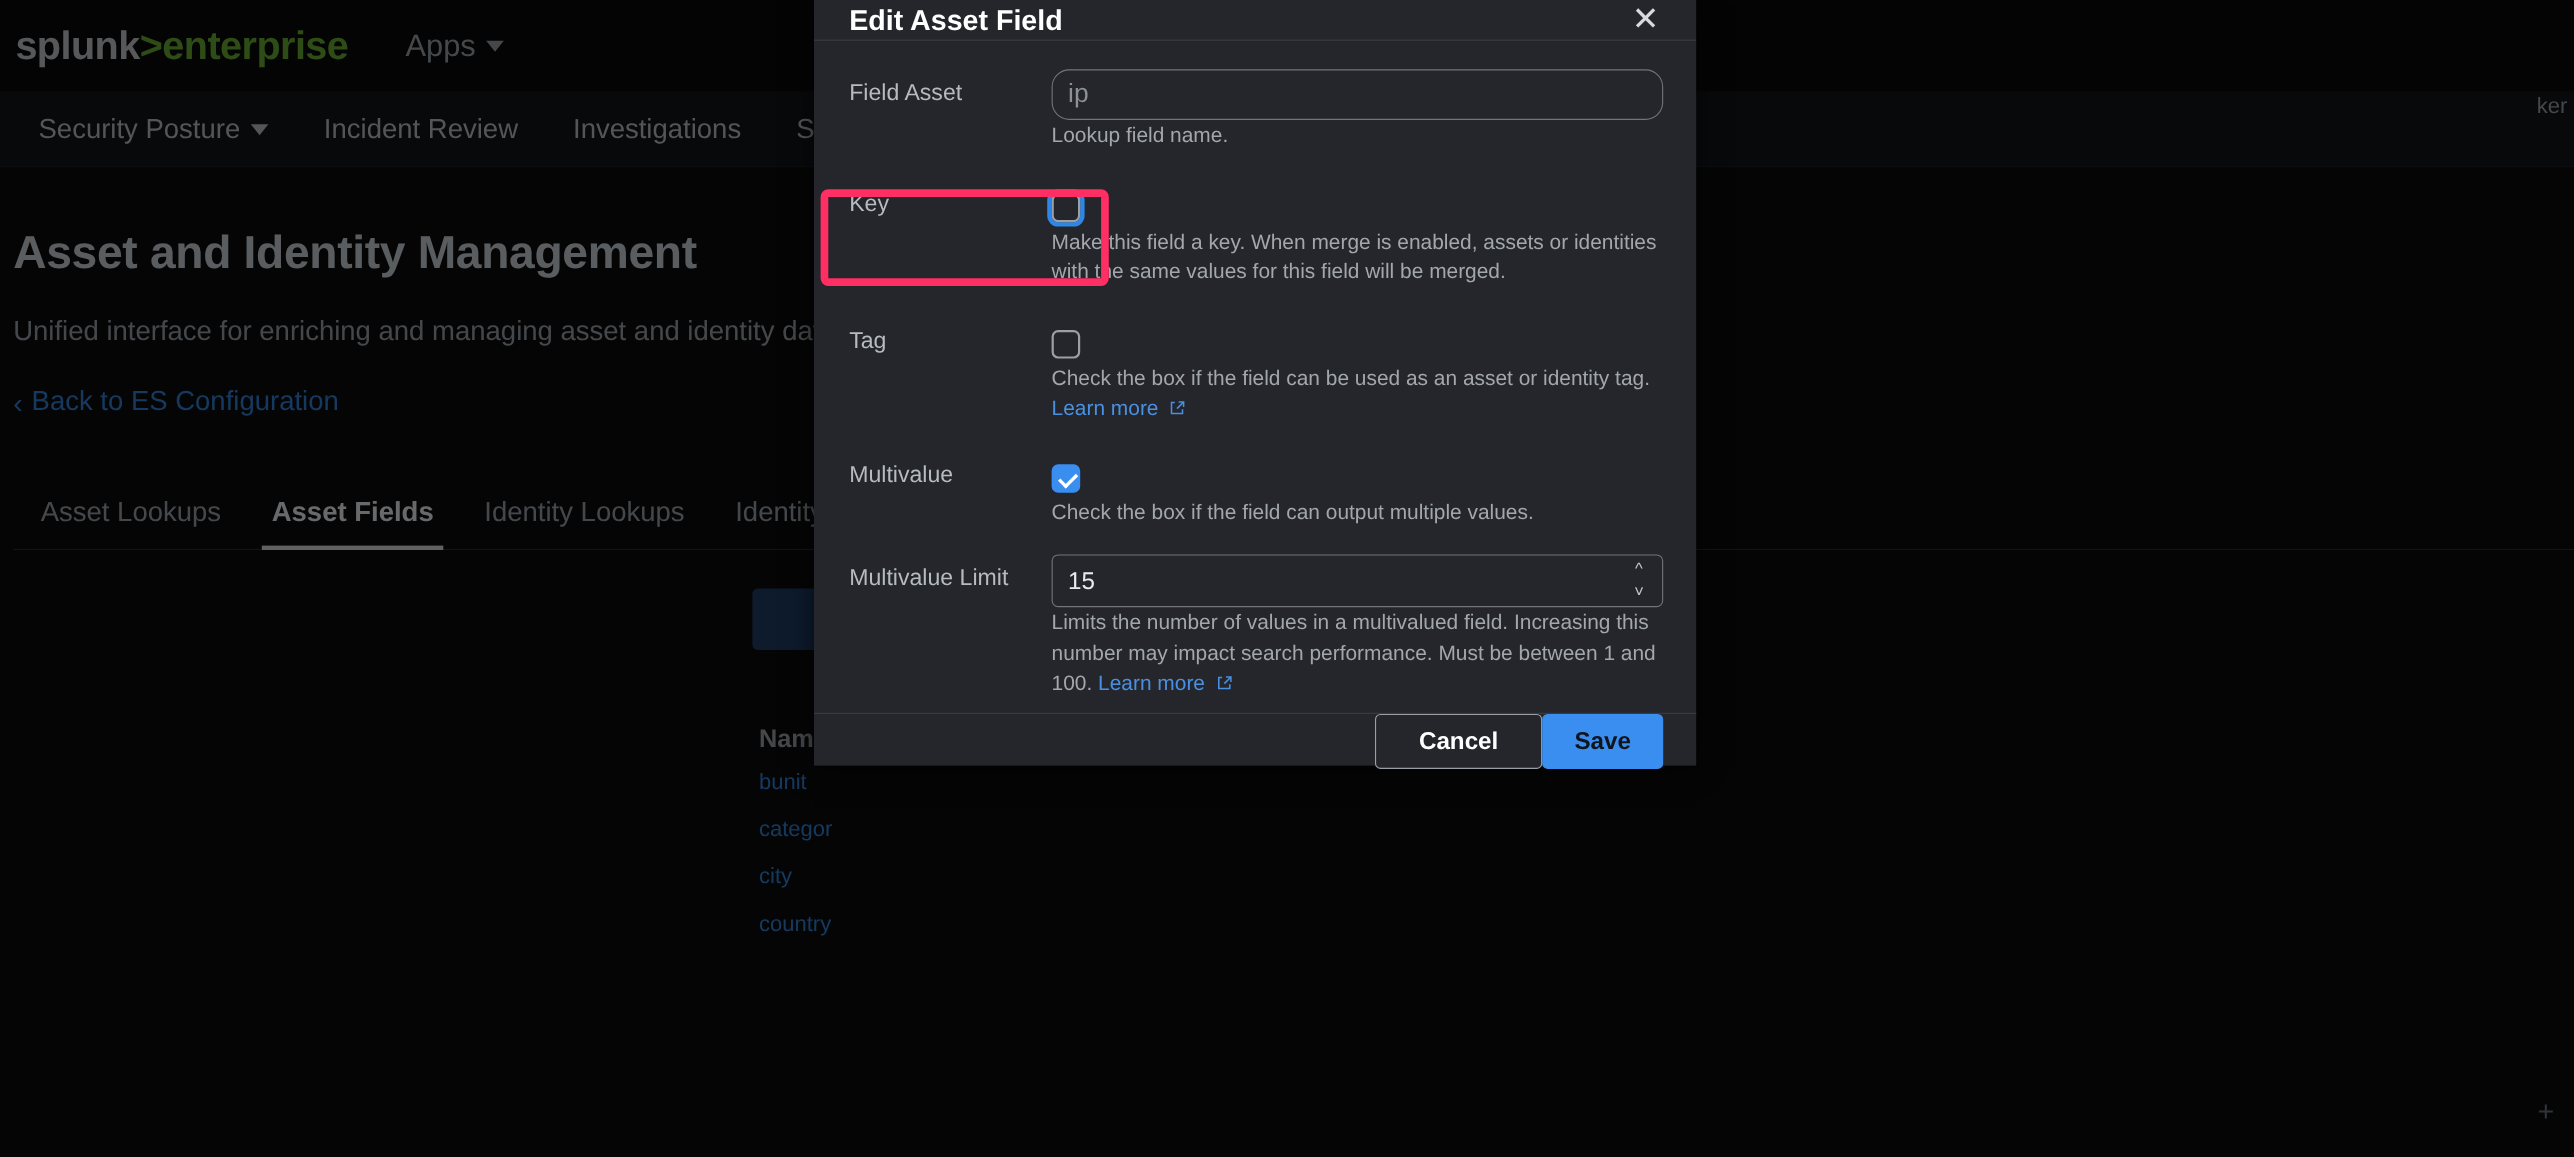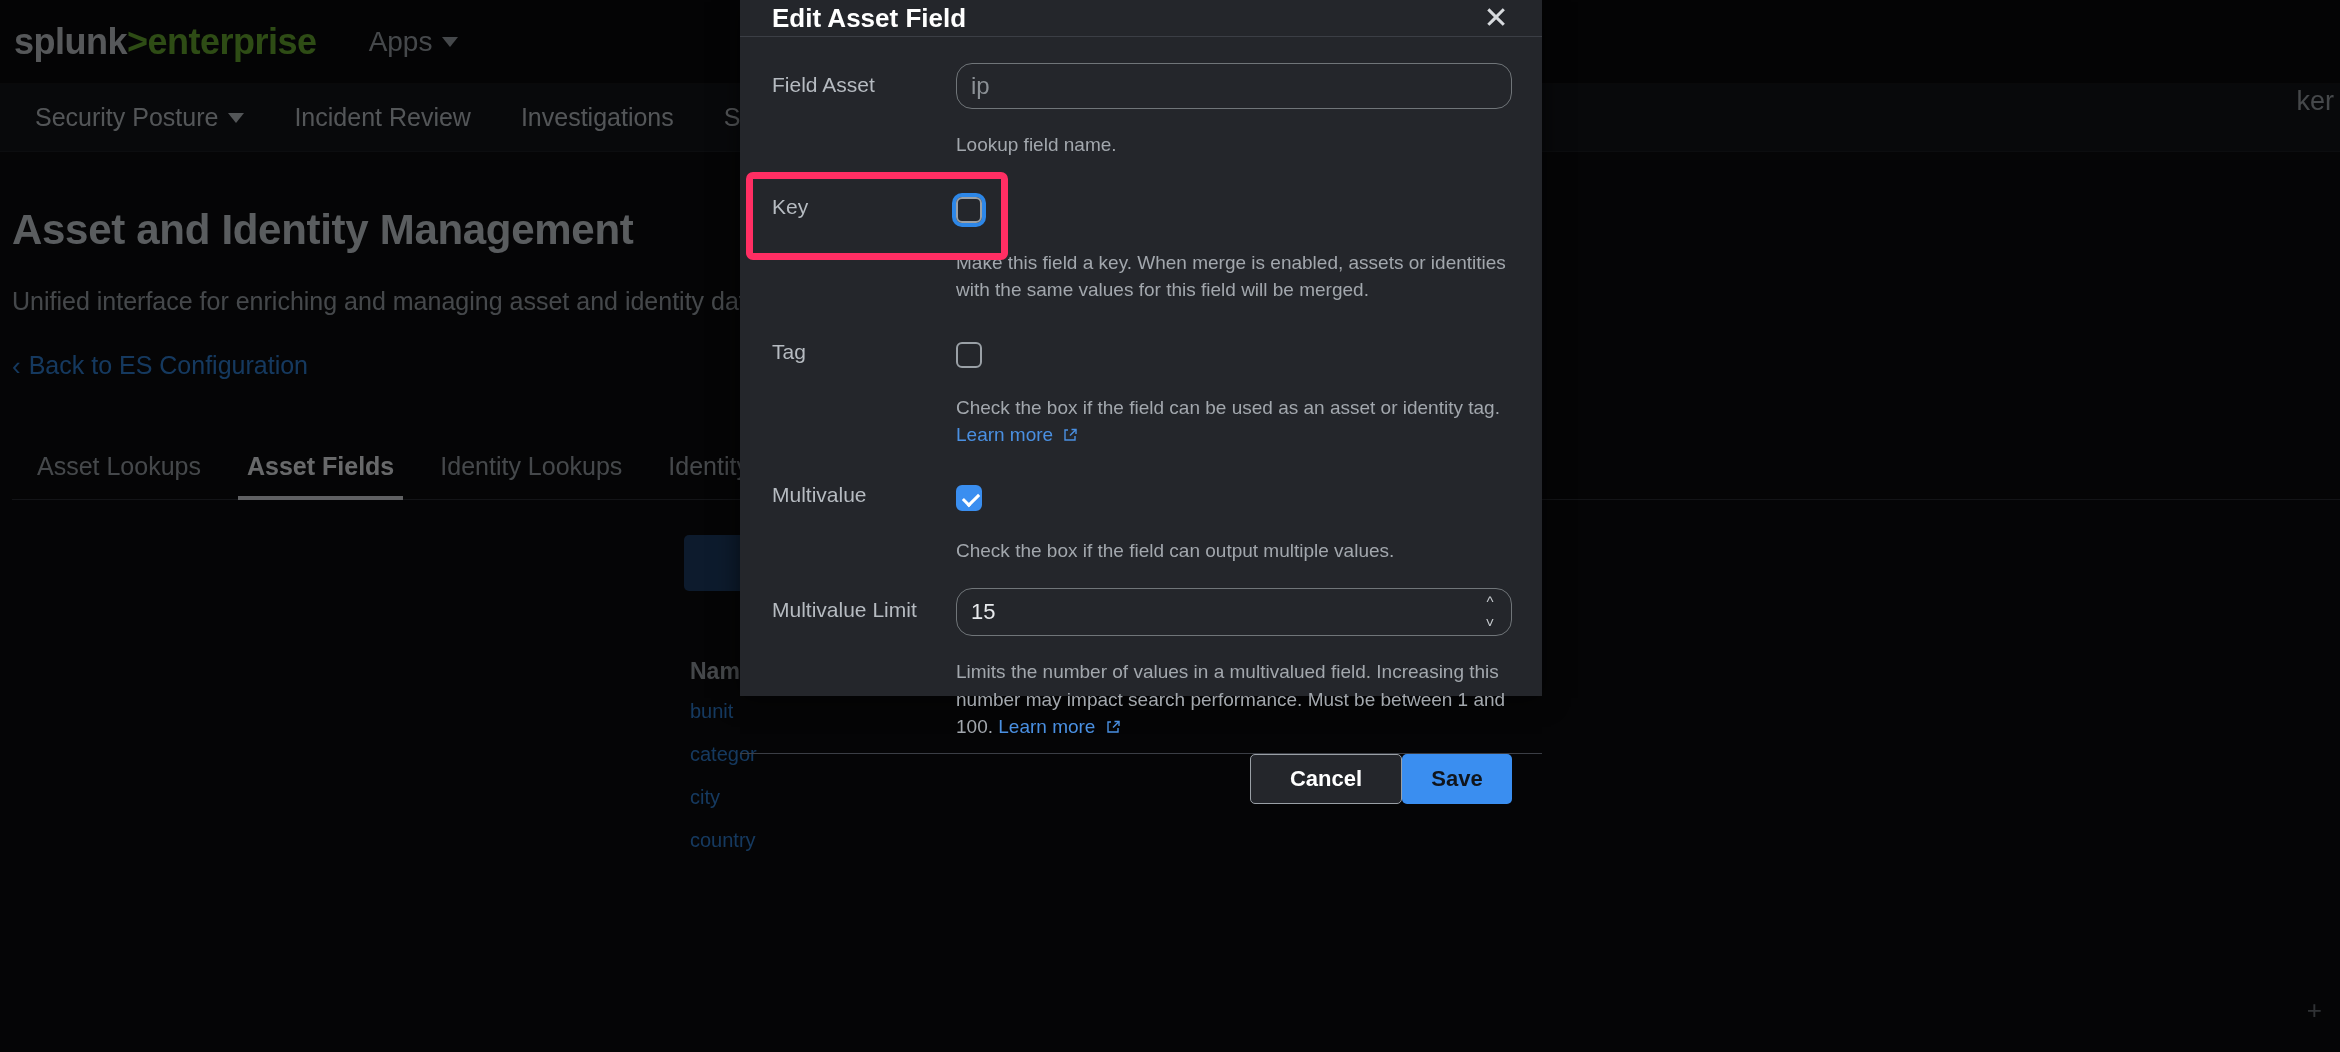--- a/index.html
+++ b/index.html
@@ -60,21 +60,21 @@
 
   .content-area { padding: 48px 0 0 12px; position: relative; }
   .add-btn {
     position: absolute; left: 672px; top: 35px; width: 180px; height: 56px;
     background: #1c3b63; border-radius: 5px; color: #cfd6de; font-size: 24px;
     display: flex; align-items: center; justify-content: center; gap: 12px;
   }
   .tbl-head { position: absolute; left: 678px; top: 158px; color: #9aa0a6; font-size: 23px; font-weight: 700; display:flex; gap:6px; }
   .tbl-rows { position: absolute; left: 678px; top: 200px; display: flex; flex-direction: column; gap: 20px; }
   .tbl-row { color: #2f7fd4; font-size: 20px; }
-  .right-edge { position:absolute; right: 6px; top: 0px; color:#9aa0a6; font-size: 27px; }
+  .right-edge { position:absolute; right: 6px; top: 0px; color:#9aa0a6; font-size: 20px; }
   .plus-marks { position: absolute; right: 18px; top: 495px; color: #6b7076; font-size: 26px; }
 
   
   .modal {
     position: absolute; left: 740px; top: 0px; width: 802px; height: 696px;
     background: #24262b; box-shadow: 0 2px 24px rgba(0,0,0,.6);
     display: flex; flex-direction: column;
   }
   .modal-header {
     height: 76px; display: flex; align-items: center; justify-content: space-between;
@@ -90,40 +90,40 @@
   .frow { display: flex; align-items: flex-start; margin-bottom: 2px; }
   .flabel { width: 184px; color: #b6bbc1; font-size: 21px; padding-top: 10px; flex: none; }
   .fctl { flex: 1; }
 
   .txtinput {
     width: 100%; height: 46px; background: #24262b; border: 1px solid #707579;
     border-radius: 16px; color: #e8eaed; font-size: 24px; padding: 0 14px;
     display: flex; align-items: center;
   }
   .txtinput.placeholder { color: #8c9196; }
-  .helper { color: #a2a7ad; font-size: 19px; line-height: 1.45; margin-top: 22px; }
+  .helper { color: #a2a7ad; font-size: 19px; line-height: 1.45; margin-top: 1px; }
   .link { color: #4a90e2; }
   .ext-ico { display: inline-block; vertical-align: -2px; margin-left: 4px; }
 
   .cbox {
     width: 26px; height: 26px; border: 2px solid #9aa0a6; border-radius: 6px;
     background: transparent; display: inline-block; position: relative;
   }
   .cbox.focused { box-shadow: 0 0 0 4px #2d87e8; }
   .cbox.checked { background: #3a8ef0; border-color: #3a8ef0; }
   .cbox.checked:after {
     content: ""; position: absolute; left: 8px; top: 3px; width: 7px; height: 13px;
     border: solid #ffffff; border-width: 0 3px 3px 0; transform: rotate(45deg);
   }
   .cb-wrap { padding-top: 8px; height: 42px; display:flex; align-items:center; }
 
   .numwrap { position: relative; width: 100%; }
   .numinput {
     width: 100%; height: 48px; background: #24262b; border: 1px solid #707579;
-    border-radius: 16px; color: #e8eaed; font-size: 22px; padding: 0 44px 0 14px;
+    border-radius: 6px; color: #e8eaed; font-size: 22px; padding: 0 44px 0 14px;
     display: flex; align-items: center;
   }
   .spinner {
     position: absolute; right: 12px; top: 6px; height: 36px; width: 20px;
     display: flex; flex-direction: column; justify-content: space-between;
     color: #c5c9cd; font-size: 15px; line-height: 1; align-items: center;
   }
 
   .modal-footer {
     height: 100px; border-top: 1px solid #3b3e45; display: flex;

